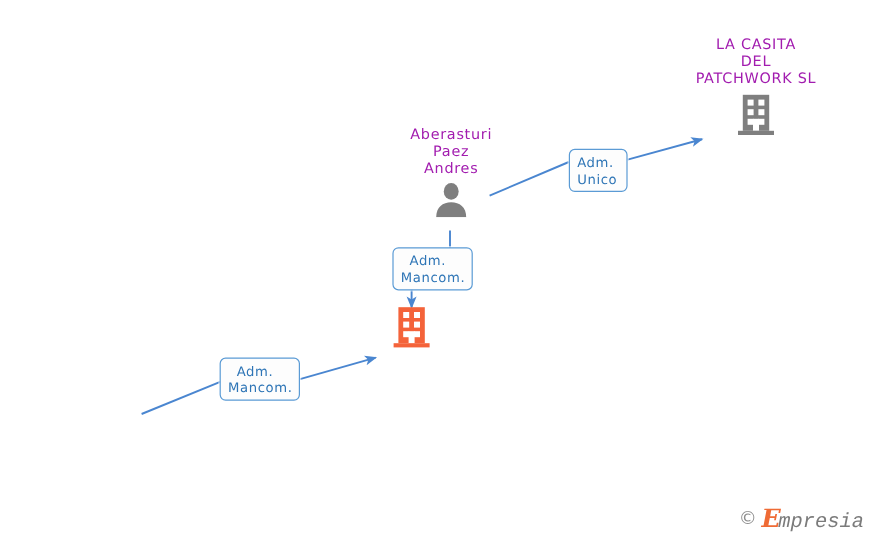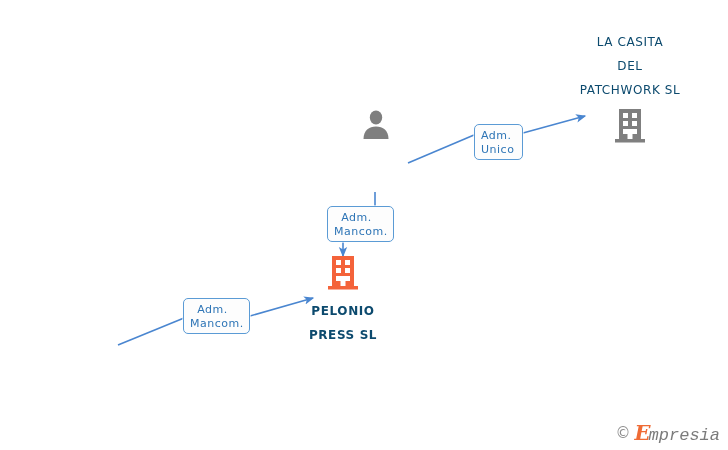--- a/index.html
+++ b/index.html
@@ -25,23 +25,23 @@
     left: 0; top: 0;
     width: 728px;
     height: 450px;
     pointer-events: none;
   }
   .node {
     position: absolute;
     text-align: center;
   }
   .node-label {
-    color: #0c4a6e;
+    color: #a21caf;
     font-size: 12px;
-    line-height: 24px;
+    line-height: 14px;
     letter-spacing: 0.6px;
     white-space: pre-line;
     font-family: "DejaVu Sans", sans-serif;
   }
   .icon-wrap {
     display: block;
     margin: 0 auto;
   }
   .rel-box {
     position: absolute;
@@ -128,20 +128,23 @@
         <rect x="18" y="13" width="5" height="5" fill="#ffffff"></rect>
         <rect x="9" y="21" width="5" height="5" fill="#ffffff"></rect>
         <rect x="18" y="21" width="5" height="5" fill="#ffffff"></rect>
         <rect x="13.5" y="21" width="5" height="10" fill="#ffffff"></rect>
         <rect x="1" y="31" width="30" height="3.5" fill="#7f7f7f"></rect>
       </svg>
     </span>
   </div>
 
   <div class="node" style="left:318px; top:105px; width:116px;">
+    <div class="node-label">Aberasturi
+Paez
+Andres</div>
     <span class="icon-wrap" style="margin-top:4px;">
       <svg width="30" height="30" viewBox="0 0 30 30">
         <ellipse cx="15" cy="8.5" rx="6.2" ry="7" fill="#7f7f7f"></ellipse>
         <path d="M2.5,30 C2.5,21.5 8,17.5 15,17.5 C22,17.5 27.5,21.5 27.5,30 Z" fill="#7f7f7f"></path>
       </svg>
     </span>
   </div>
 
   <div class="node" style="left:283px; top:255px; width:120px;">
     <span class="icon-wrap">
@@ -150,22 +153,20 @@
         <rect x="9" y="5" width="5" height="5" fill="#ffffff"></rect>
         <rect x="18" y="5" width="5" height="5" fill="#ffffff"></rect>
         <rect x="9" y="13" width="5" height="5" fill="#ffffff"></rect>
         <rect x="18" y="13" width="5" height="5" fill="#ffffff"></rect>
         <rect x="9" y="21" width="5" height="5" fill="#ffffff"></rect>
         <rect x="18" y="21" width="5" height="5" fill="#ffffff"></rect>
         <rect x="13.5" y="21" width="5" height="10" fill="#ffffff"></rect>
         <rect x="1" y="31" width="30" height="3.5" fill="#f4633a"></rect>
       </svg>
     </span>
-    <div class="node-label" style="margin-top:4px; font-weight:bold;">PELONIO
-PRESS SL</div>
   </div>
 
 
   <div class="rel-box" style="left:474px; top:124px; width:49px; height:36px;">Adm.
 Unico</div>
 
   <div class="rel-box" style="left:327px; top:206px; width:67px; height:36px;">Adm.
 Mancom.</div>
 
   <div class="rel-box" style="left:183px; top:298px; width:67px; height:36px;">Adm.

